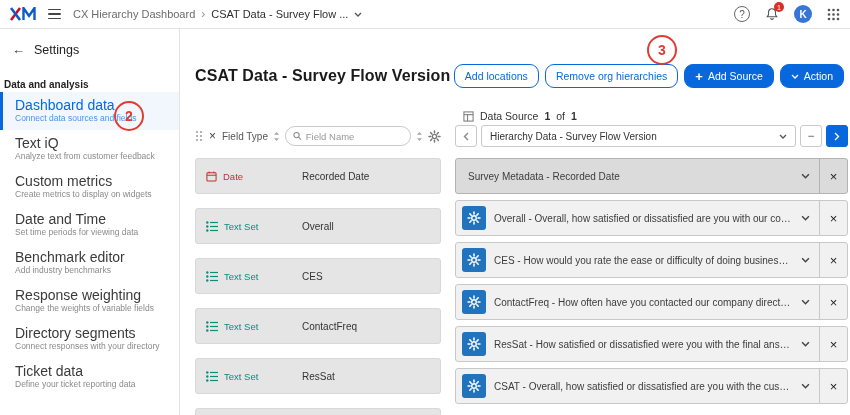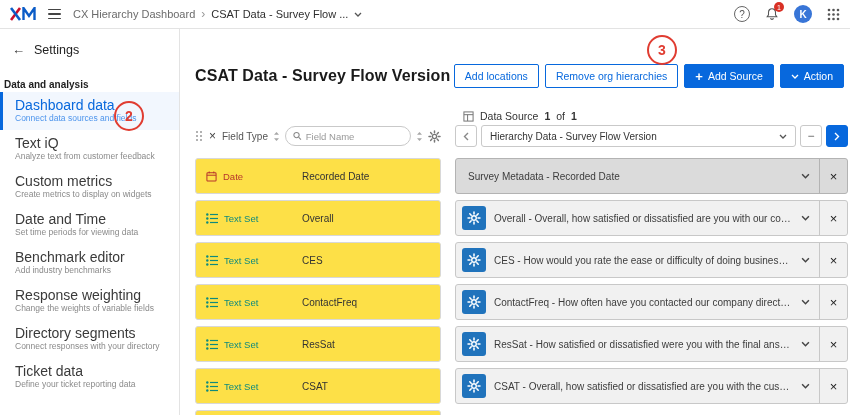--- a/index.html
+++ b/index.html
@@ -42,37 +42,37 @@
   .sb-item.sel .t{color:#0768DD}
   .sb-item.sel .s{color:#4C94EC}
 
   
   .main{position:absolute;top:28px;left:181px;right:0;bottom:0;background:#fff}
   .desc{position:absolute;top:12px;left:34px;right:10px;font-size:10px;color:#555;white-space:nowrap}
   .desc a{color:#0768DD;text-decoration:underline;cursor:pointer}
   .title-row{position:absolute;top:36px;left:14px;right:6px;display:flex;align-items:center}
   h1{font-size:16px;font-weight:bold;color:#1A1A1A;letter-spacing:.1px}
   .toolbar{margin-left:auto;display:flex;gap:6px;align-items:center}
-  .btn{height:24px;display:flex;align-items:center;gap:5px;padding:0 10px;border-radius:2px;
+  .btn{height:24px;display:flex;align-items:center;gap:5px;padding:0 10px;border-radius:9px;
     font-size:10.5px;cursor:pointer;white-space:nowrap}
   .btn.outline{border:1px solid #0768DD;color:#0768DD;background:#fff}
   .btn.primary{background:#0768DD;color:#fff;border:1px solid #0768DD}
   .btn .plus{font-size:13px;font-weight:bold;line-height:1}
 
   
   .field-col{position:absolute;left:14px;top:95px;width:246px;bottom:0;overflow:hidden}
   .fc-header{display:flex;align-items:center;gap:5px;height:26px;color:#666}
   .fc-x{font-size:12px;color:#444;cursor:pointer;padding:0 1px}
   .fc-label{font-size:10px;color:#555}
   .search{flex:1;display:flex;align-items:center;gap:4px;border:1px solid #C9C9C9;border-radius:11px;
     height:20px;padding:0 7px;background:#fff;min-width:0}
   .search input{border:none;outline:none;width:100%;font-size:9.5px;font-family:inherit;color:#333;background:transparent}
   .search input::placeholder{color:#999}
-  .frow{height:36px;background:#fde047;border:1px solid #D8D8D8;border-radius:3px;
-    display:flex;align-items:center;margin-bottom:6px;cursor:pointer}
+  .frow{height:36px;background:#e5e5e5;border:1px solid #D8D8D8;border-radius:3px;
+    display:flex;align-items:center;margin-bottom:14px;cursor:pointer}
   .rows-start{margin-top:9px}
   .ftype{width:92px;display:flex;align-items:center;gap:6px;padding-left:10px;font-size:9.5px;flex:0 0 auto}
   .ftype.date{color:#B7352C}
   .ftype.tset{color:#0F8A7D}
   .fname{font-size:10px;color:#333;padding-left:14px;white-space:nowrap;overflow:hidden}
 
   
   .source-col{position:absolute;left:274px;top:78px;right:2px;bottom:0;overflow:hidden}
   .ds-header{display:flex;align-items:flex-end;gap:6px;height:16px;padding-left:8px;font-size:10.5px;color:#333}
   .ds-header b{font-weight:bold}

